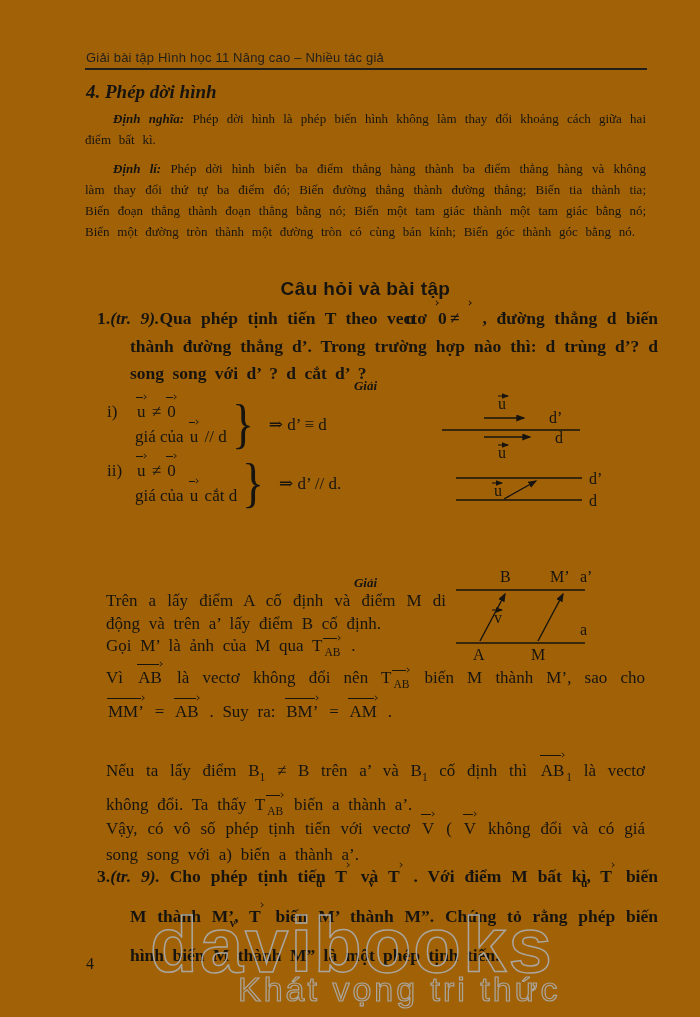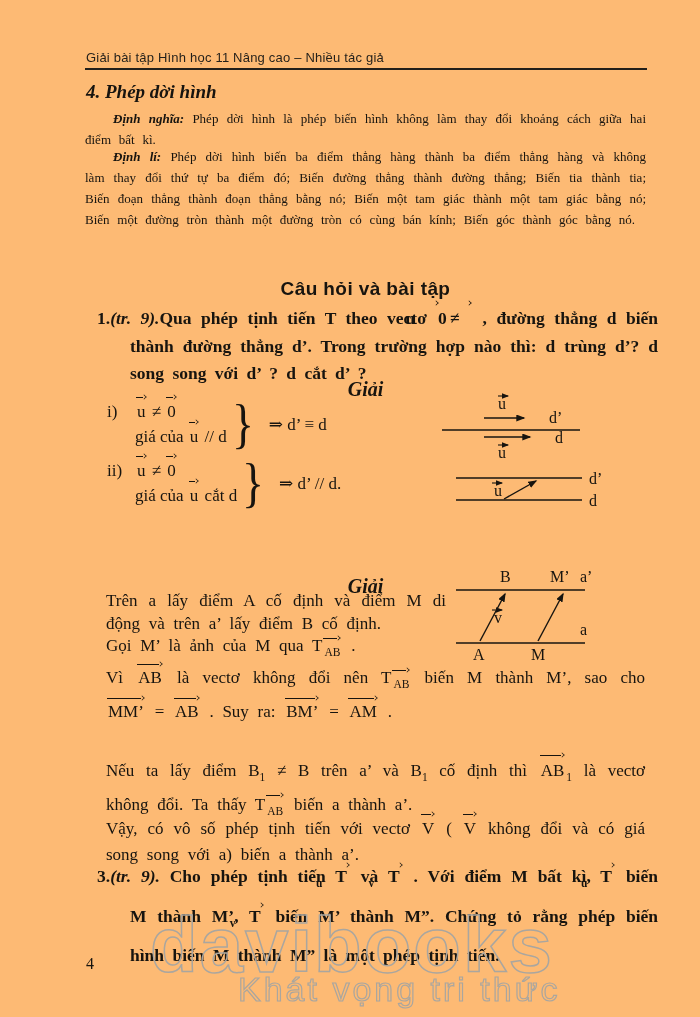--- a/index.html
+++ b/index.html
@@ -1,39 +1,39 @@
 <!DOCTYPE html>
 <html><head>
 <meta charset="utf-8">
 <style>
   html,body{margin:0;padding:0;background:#e9e7e2;}
-  #page{position:relative;width:700px;height:1017px;background:#fdba74;
+  #page{position:relative;width:700px;height:1017px;background:#a16207;
         font-family:"Liberation Serif","DejaVu Serif",serif;color:#17140f;overflow:hidden;margin:0 auto;}
   .abs{position:absolute;}
 
   
   .header-title{left:86px;top:50px;font-family:"Liberation Sans","DejaVu Sans",sans-serif;
         font-size:13px;color:#221f1a;letter-spacing:.2px;}
   .rule{left:85px;top:68px;width:562px;height:2px;background:#221f1a;}
 
   
   .sec-h{left:86px;top:81px;font-size:19px;font-weight:bold;font-style:italic;}
   .h-ex{left:85px;top:278px;width:561px;text-align:center;
         font-family:"Liberation Sans","DejaVu Sans",sans-serif;font-weight:bold;font-size:19px;letter-spacing:.4px;}
 
   
   .serifp{font-size:13px;line-height:21px;text-align:justify;word-spacing:4.5px;}
   .p-dn{left:85px;top:108px;width:561px;text-indent:28px;}
-  .p-dl{left:85px;top:146px;width:561px;text-indent:28px;}
+  .p-dl{left:85px;top:158px;width:561px;text-indent:28px;}
   .boldp{font-size:17.5px;font-weight:bold;text-align:justify;word-spacing:4px;
         box-sizing:border-box;padding-left:33px;text-indent:-33px;margin-left:12px;}
   .p1{left:85px;top:305px;width:561px;line-height:27.5px;}
   .p2{left:85px;top:520px;width:561px;line-height:27.5px;}
   .p3{left:85px;top:860px;width:561px;line-height:32.5px;}
-  .giai{font-weight:bold;font-style:italic;font-size:20px;text-align:center;}
+  .giai{font-weight:bold;font-style:italic;font-size:13px;text-align:center;}
   .g1{left:85px;top:378px;width:561px;}
   .g2{left:85px;top:575px;width:561px;}
 
   
   .sline{font-size:17px;line-height:24px;word-spacing:4.5px;}
   .intro{left:106px;top:590px;width:340px;line-height:22.5px;text-align:justify;}
   .goi{left:106px;top:634px;}
   .vi{left:106px;top:666px;width:539px;text-align:justify;text-align-last:justify;}
   .mm{left:106px;top:700px;}
   .dieu{left:106px;top:730px;}

